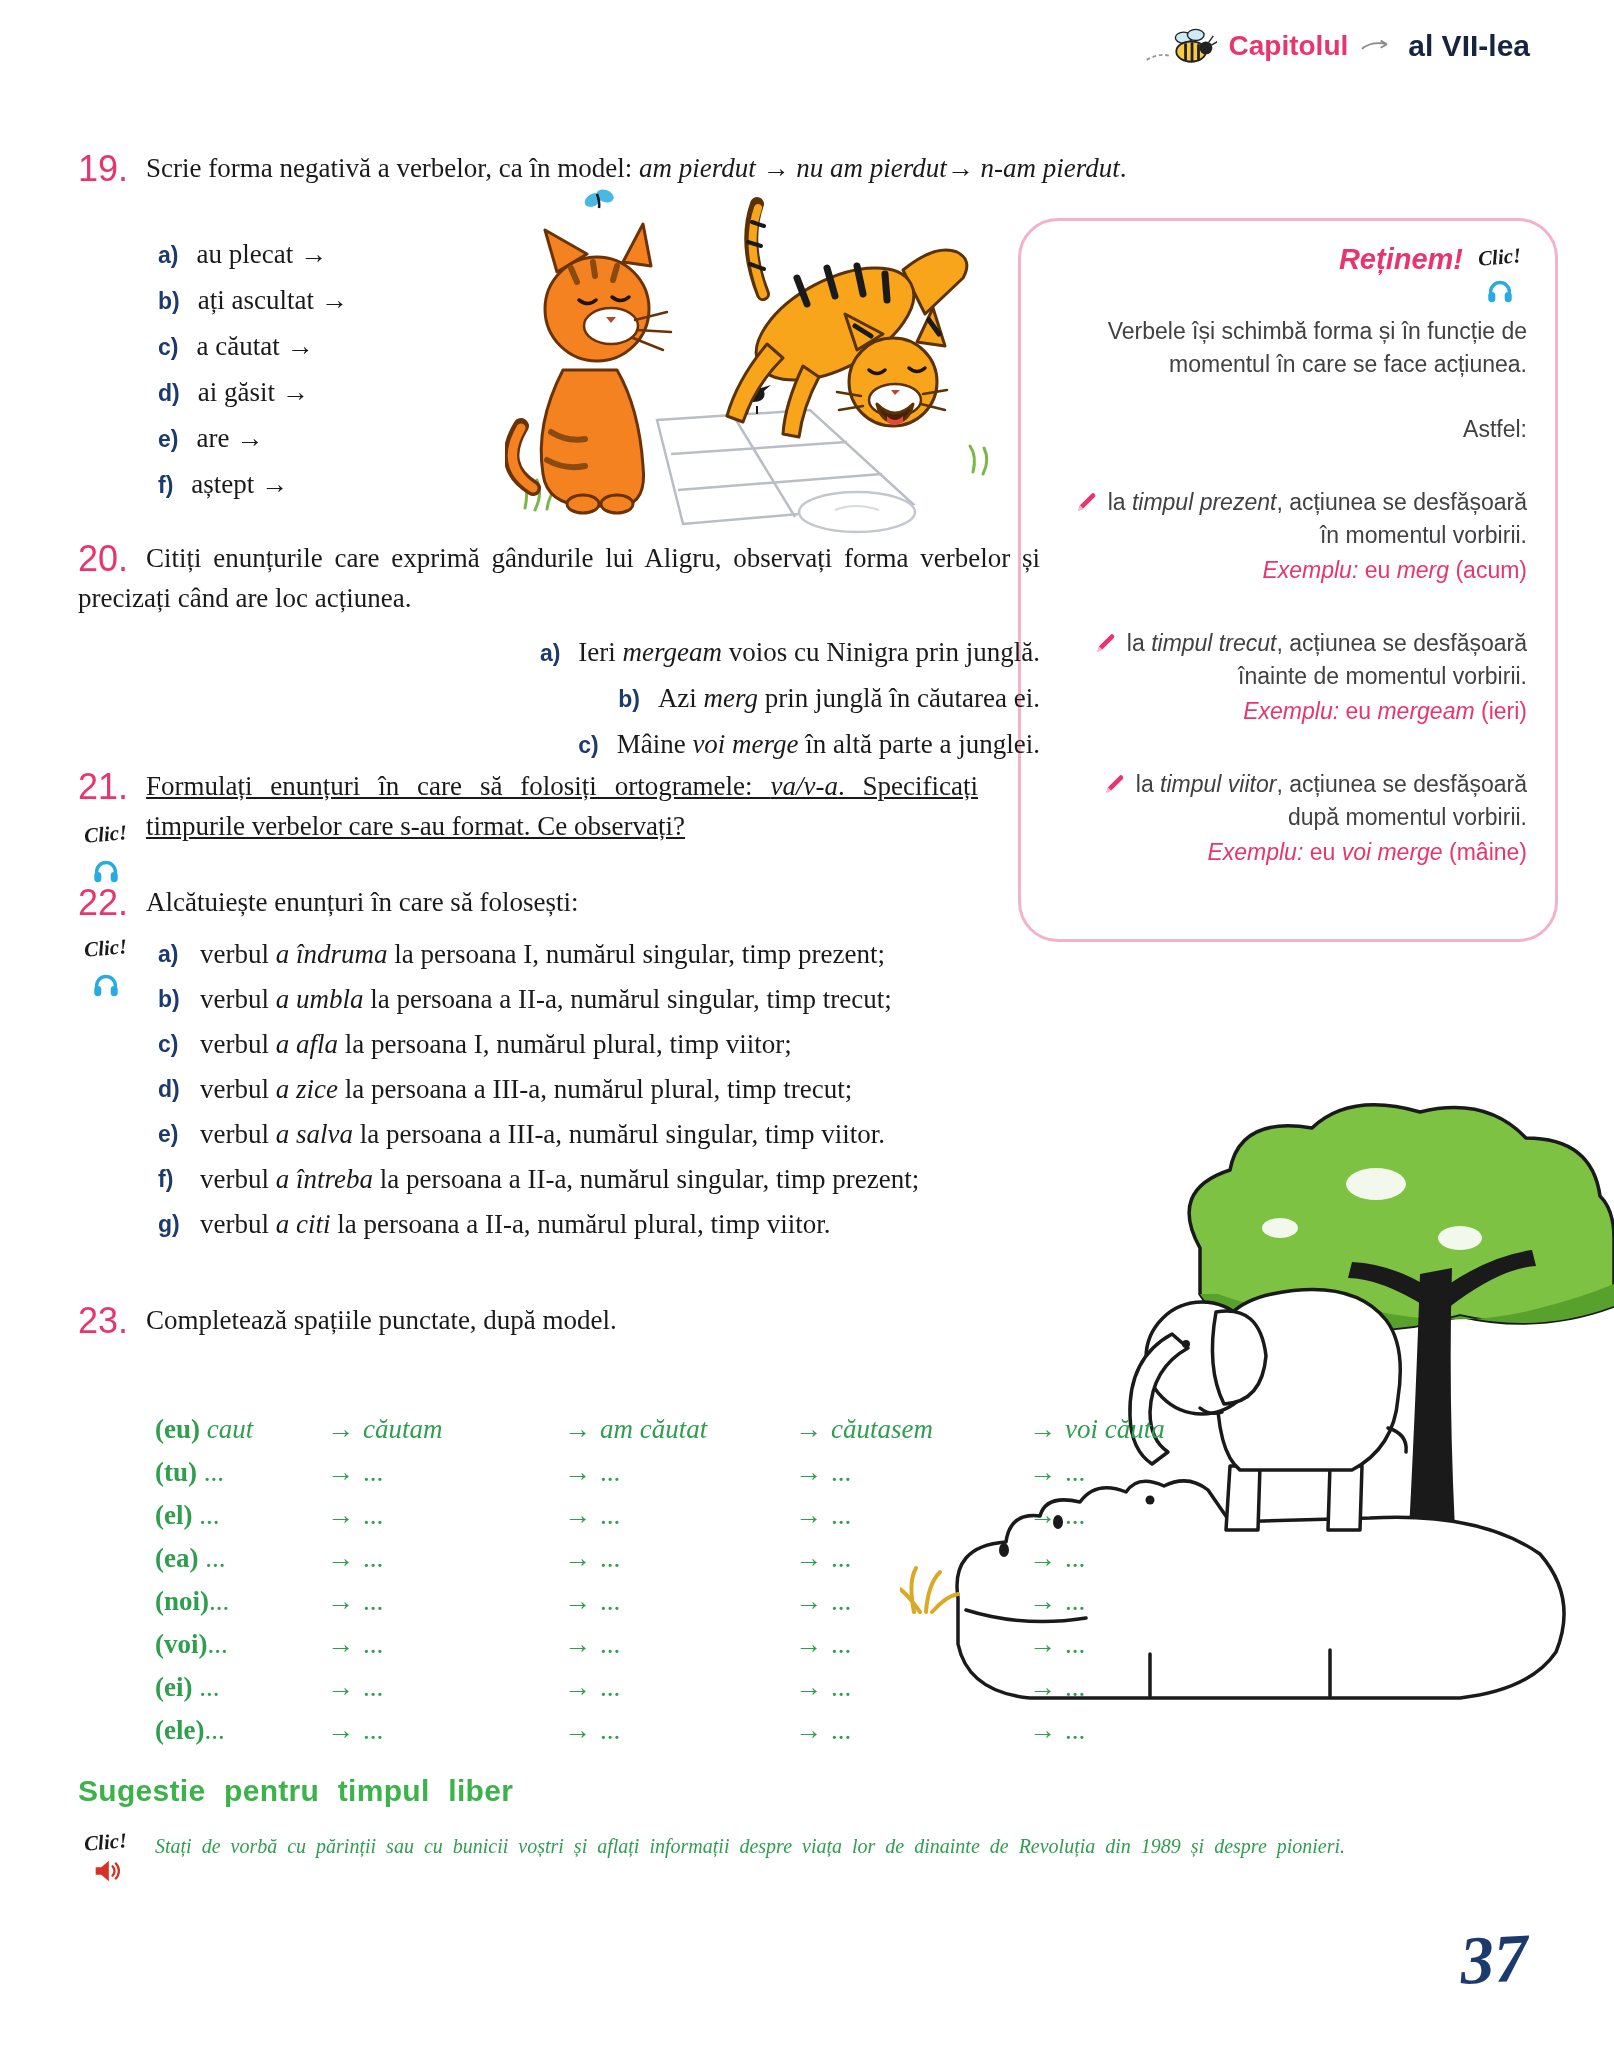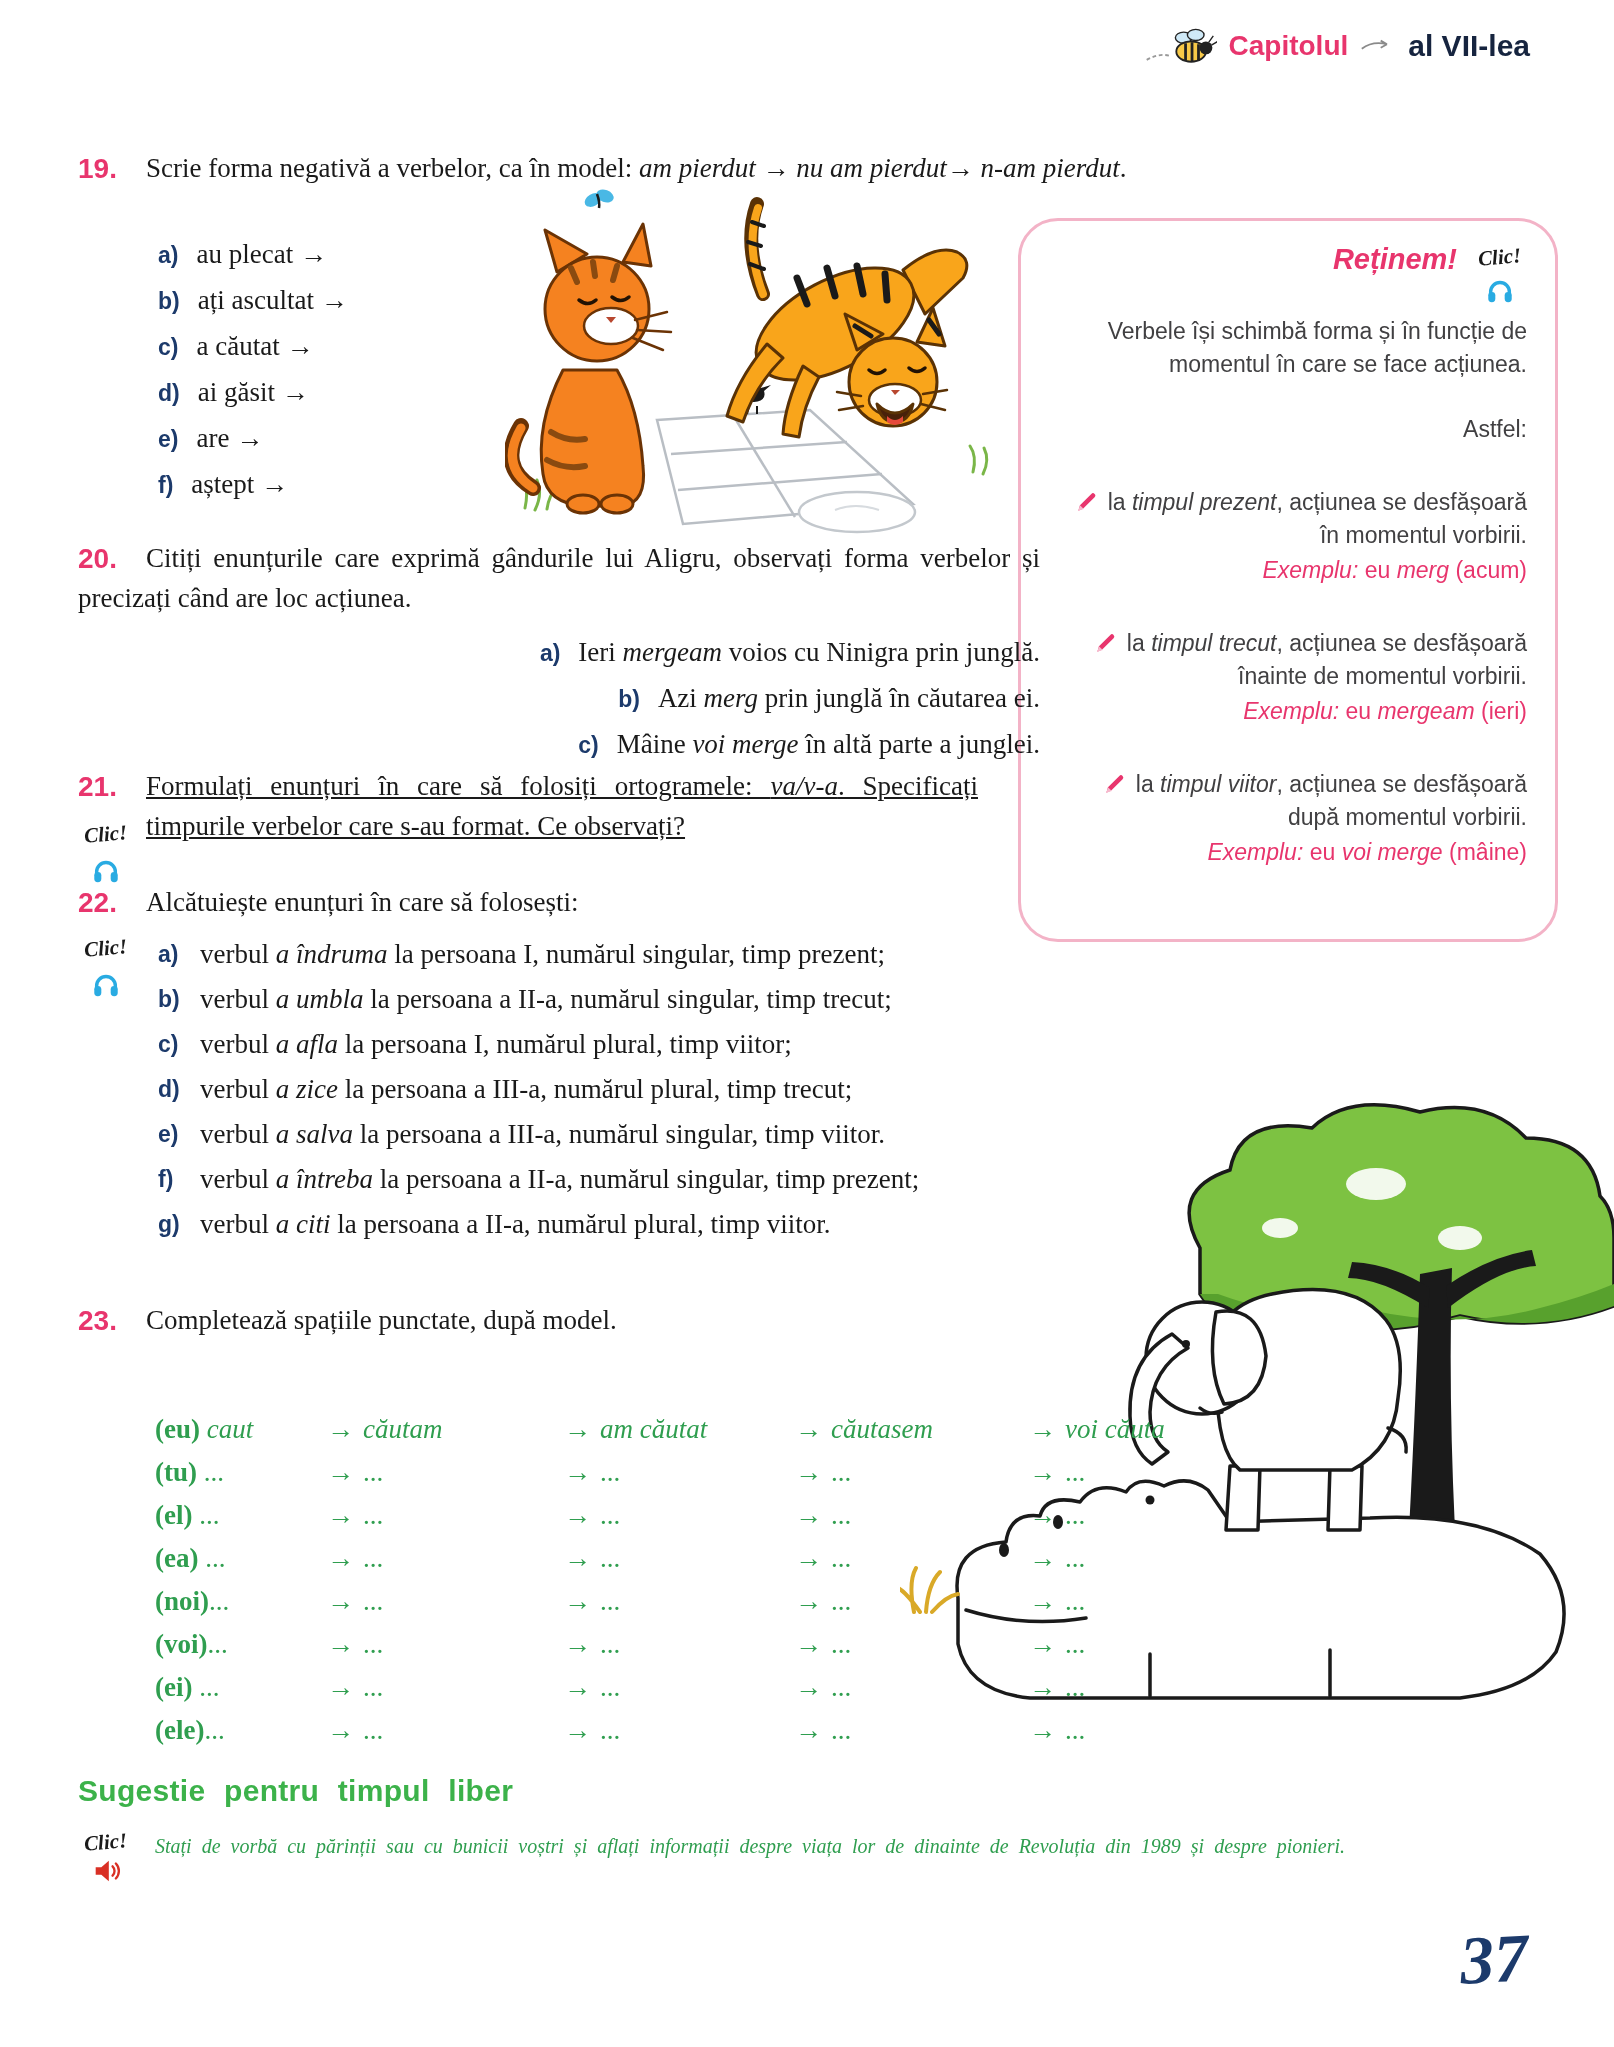--- a/index.html
+++ b/index.html
@@ -16,22 +16,22 @@
   
   .chapter{position:absolute;top:22px;right:84px;display:flex;align-items:center;gap:12px;
     font-family:"Liberation Sans",sans-serif;font-weight:bold;}
   .bee svg{width:74px;height:48px;display:block}
   .chap-label{font-size:28px;color:var(--accent);}
   .chap-arrow svg{width:36px;height:20px;display:block}
   .chap-num{font-size:30px;color:var(--header-navy);}
 
   
   .ex{position:absolute;left:78px;font-size:27px;line-height:40px;}
-  .ex .num{position:absolute;left:0;top:1px;font-family:"Liberation Sans",sans-serif;font-weight:bold;
-    font-size:28px;color:var(--accent);}
+  .ex .num{position:absolute;left:0;top:1px;font-family:"Liberation Sans",sans-serif;font-weight:normal;
+    font-size:36px;color:var(--accent);}
   .ex .title{padding-left:68px;}
   .letter{font-family:"Liberation Sans",sans-serif;font-weight:bold;font-size:23px;color:var(--navy);}
 
   .ex19{top:148px;width:1070px;}
   .items19{padding-left:80px;margin-top:44px;}
   .items19 .item{line-height:45px;}
   .items19 .letter{margin-right:18px;}
 
   .ex20{top:538px;width:962px;}
   .ex20 .title{padding-left:0;text-indent:68px;text-align:justify;}
@@ -57,21 +57,21 @@
   .clic-text{font-family:"Liberation Serif",serif;font-style:italic;font-weight:bold;font-size:21px;
     color:#1a1a1a;transform:rotate(-5deg);}
   .clic-icon svg{width:30px;height:30px;display:block}
   .retinem .clic{position:static;width:54px;flex:0 0 auto;}
 
   
   .retinem{position:absolute;left:1018px;top:218px;width:540px;height:724px;background:#fff;
     border:3px solid var(--box-border);border-radius:40px;padding:20px 28px;
     font-family:"Liberation Sans",sans-serif;font-size:23px;line-height:33px;
     color:var(--sidebar-text);text-align:right;}
-  .ret-head{display:flex;justify-content:flex-end;align-items:flex-start;gap:16px;}
+  .ret-head{display:flex;justify-content:flex-end;align-items:flex-start;gap:10px;}
   .ret-title{font-weight:bold;font-style:italic;font-size:29px;color:var(--accent);line-height:36px;}
   .ret-sub{font-weight:bold;font-style:italic;font-size:25px;color:var(--navy);}
   .ret-intro{margin-top:10px;}
   .ret-astfel{margin-top:32px;}
   .bullet{margin-top:40px;}
   .bullet .bex{color:var(--accent);margin-top:2px;}
   .pencil svg{width:26px;height:26px;display:inline-block;vertical-align:-5px;margin-right:8px;}
 
   
   .conj-table{position:absolute;left:155px;top:1408px;width:1115px;font-size:27px;color:var(--green);}

